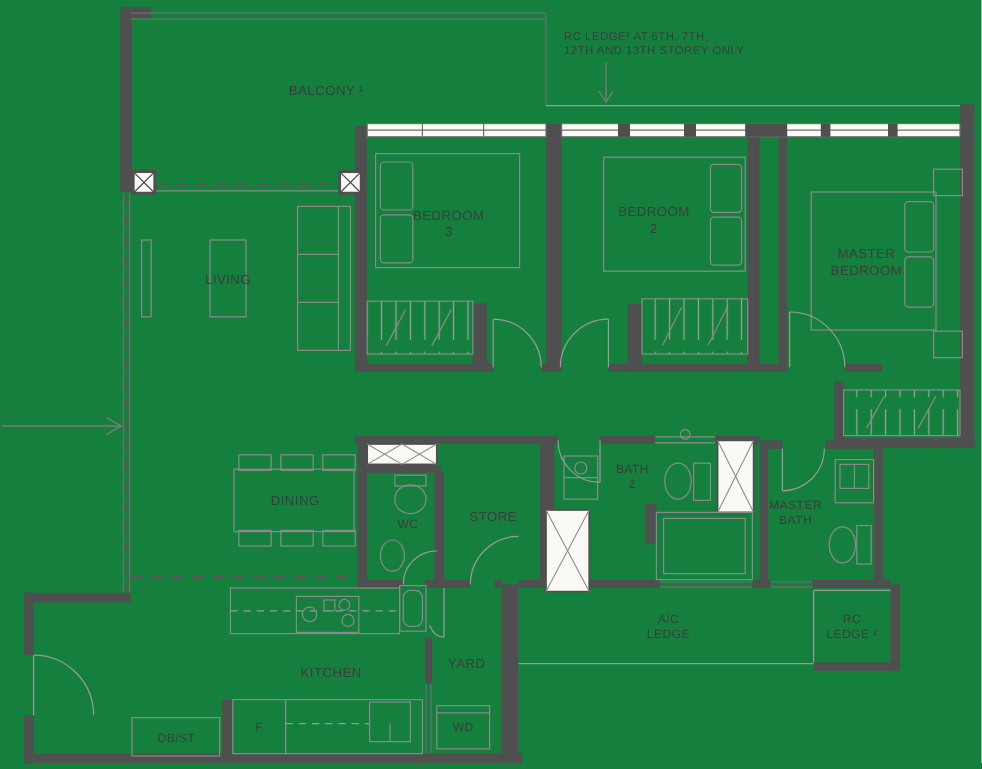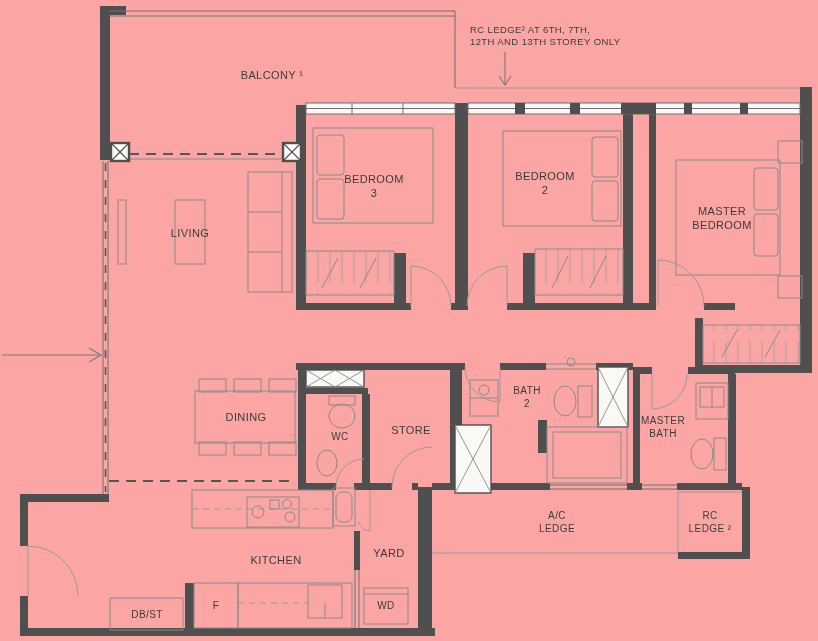--- a/index.html
+++ b/index.html
@@ -1,16 +1,16 @@
 <!DOCTYPE html>
 <html><head>
 <meta charset="utf-8">
 <style>
   html,body{margin:0;padding:0;background:#ffffff;}
-  .stage{position:relative;width:818px;height:641px;background:#fca5a5;overflow:hidden;
+  .stage{position:relative;width:818px;height:641px;background:#15803d;overflow:hidden;
          font-family:"Liberation Sans",sans-serif;}
   svg{display:block;}
   text{font-family:"Liberation Sans",sans-serif;fill:#3c3c3c;letter-spacing:.4px;}
   .room-label{font-size:11px;}
   .small-label{font-size:10px;}
   .note-label{font-size:9.5px;}
 </style>
 </head>
 <body>
 

